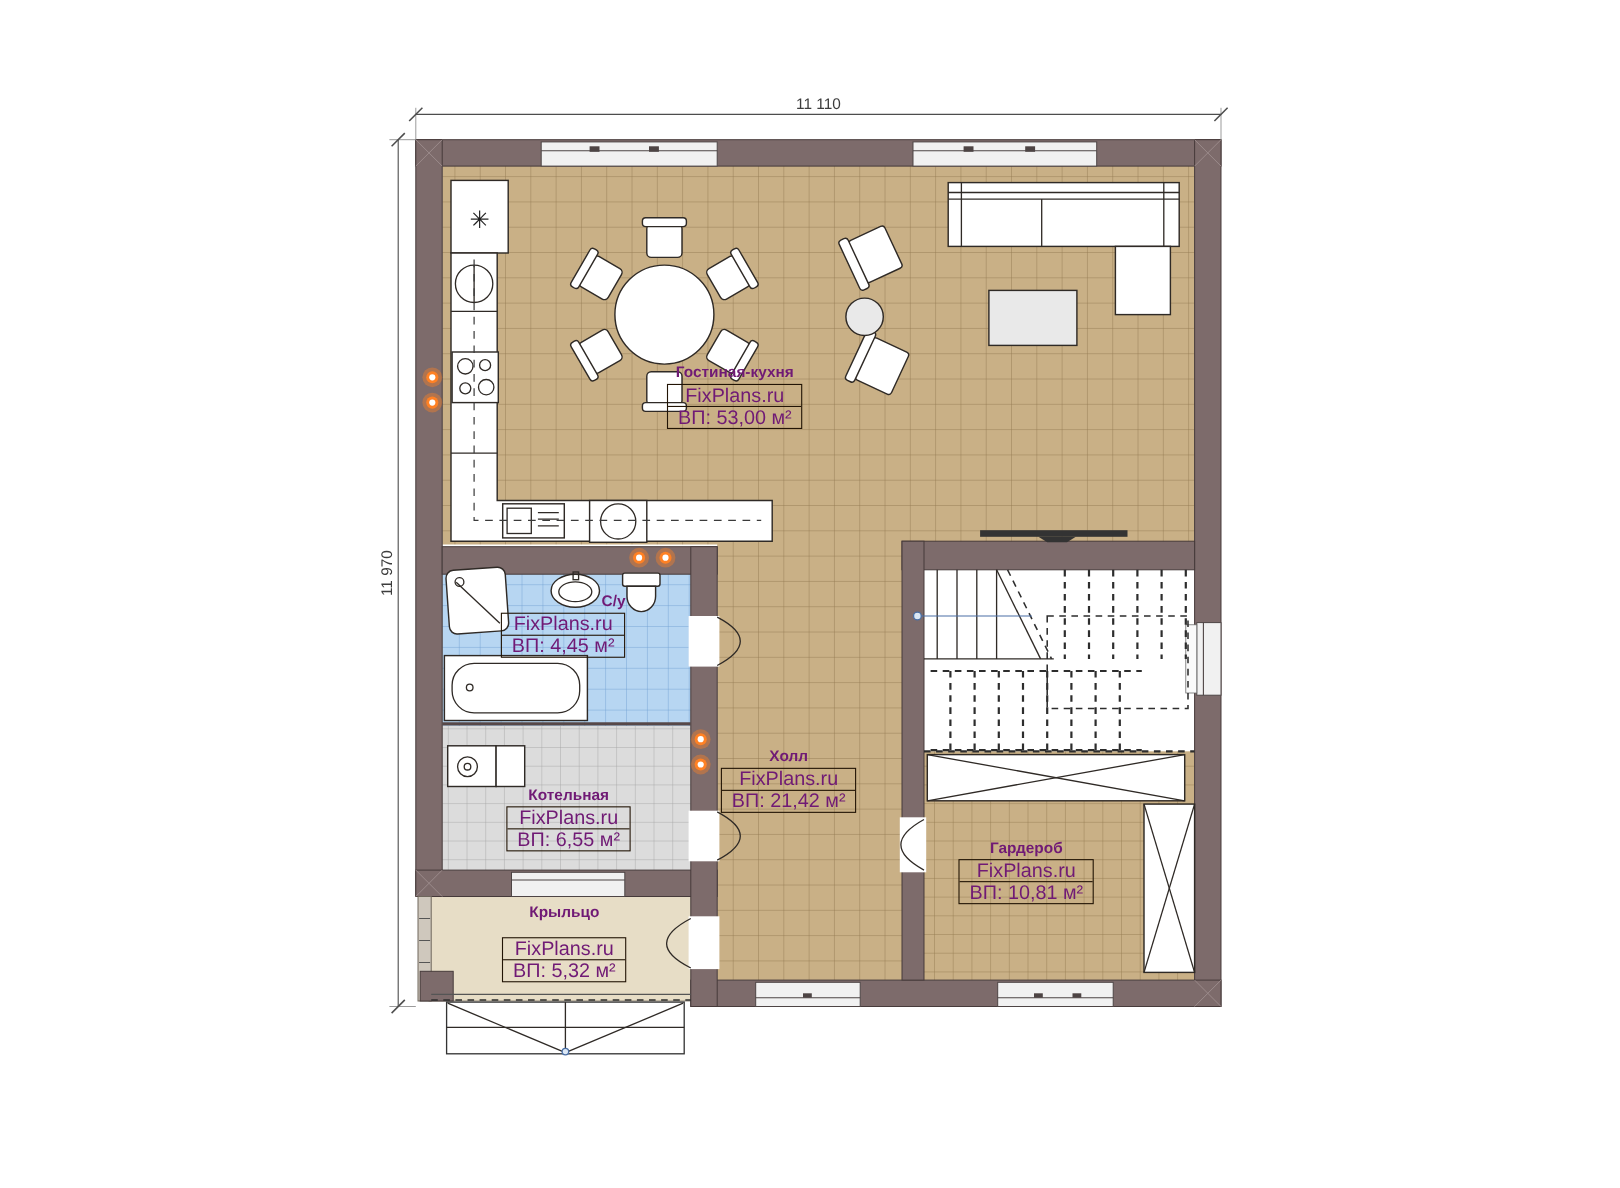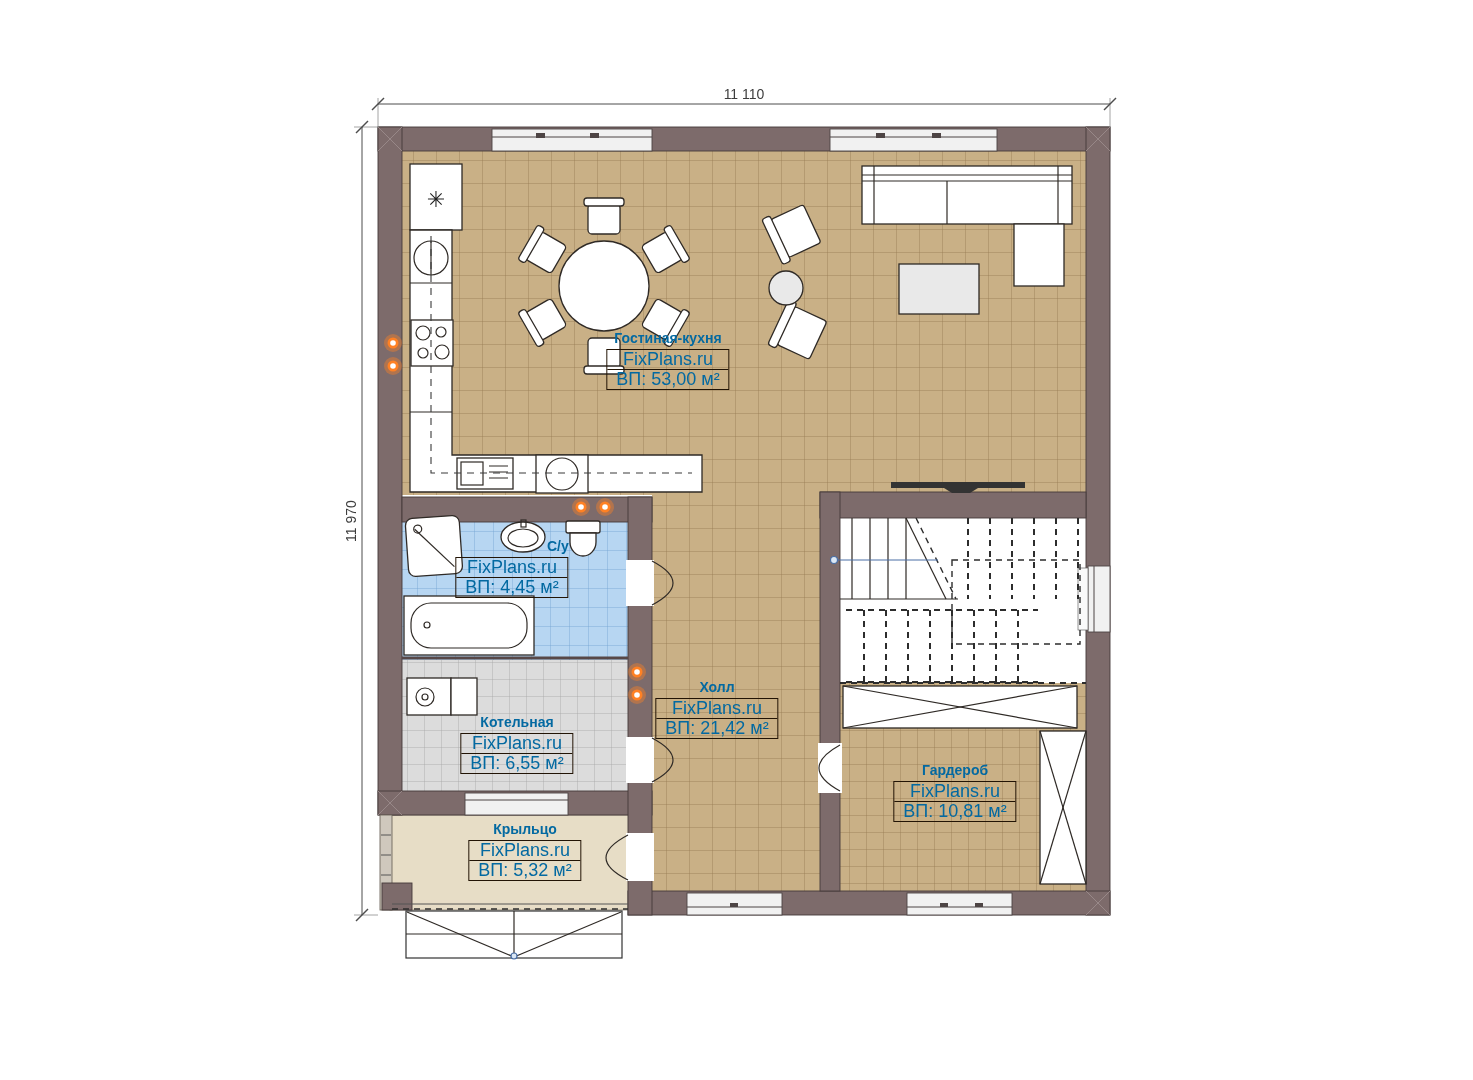--- a/index.html
+++ b/index.html
@@ -19,21 +19,21 @@
   .winline{stroke:#4d4444;stroke-width:1;fill:none;}
   .mull{fill:#4d4444;}
   .open{fill:#ffffff;}
   .corner{stroke:#9b8b8b;stroke-width:0.9;}
   .dim{stroke:#4d4d4d;stroke-width:1;fill:none;}
   .dimtick{stroke:#4d4d4d;stroke-width:1.4;}
   .ext{stroke:#8d8d8d;stroke-width:0.8;}
   .dimtext{font-family:"Liberation Sans",sans-serif;font-size:14px;fill:#3d3d3d;}
   
   .room-label{position:absolute;transform:translateX(-50%);display:flex;flex-direction:column;
-              align-items:center;color:#0369a1;z-index:3;}
+              align-items:center;color:#701a75;z-index:3;}
   .room-name{font-weight:bold;font-size:14px;margin-bottom:3px;white-space:nowrap;}
   .room-box{border:1.6px solid #221405;text-align:center;background:transparent;}
   .room-box .row{padding:1px 9px;font-size:18px;line-height:17px;white-space:nowrap;}
   .room-box .row + .row{border-top:1.6px solid #221405;}
 </style>
 </head>
 <body>
 
 <div class="stage">
 
@@ -358,29 +358,29 @@
 </div>
 
 <div class="room-label" style="left:717px;top:679px;">
   <div class="room-name">Холл</div>
   <div class="room-box">
     <div class="row">FixPlans.ru</div>
     <div class="row">ВП: 21,42 м²</div>
   </div>
 </div>
 
-<div class="room-label" style="left:933px;top:762px;padding-left:44px;">
+<div class="room-label" style="left:933px;top:762px;">
   <div class="room-name">Гардероб</div>
   <div class="room-box">
     <div class="row">FixPlans.ru</div>
     <div class="row">ВП: 10,81 м²</div>
   </div>
 </div>
 
-<div class="room-label" style="left:525px;top:821px;">
+<div class="room-label" style="left:513px;top:821px;gap:12px;">
   <div class="room-name">Крыльцо</div>
   <div class="room-box">
     <div class="row">FixPlans.ru</div>
     <div class="row">ВП: 5,32 м²</div>
   </div>
 </div>
 
 </div>
 
 </body></html>

